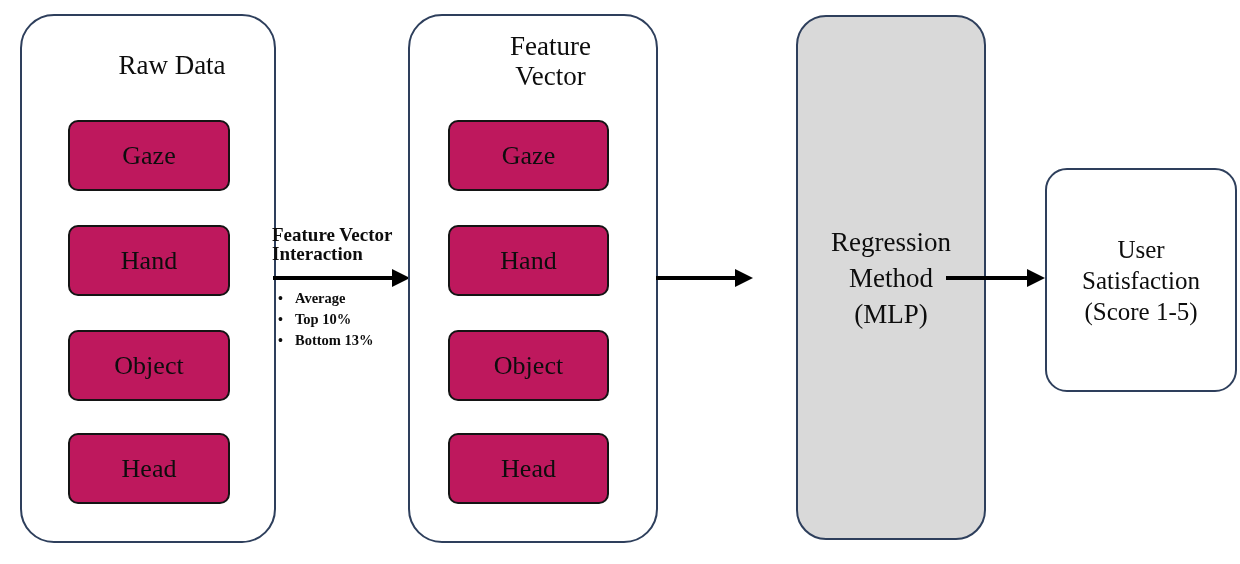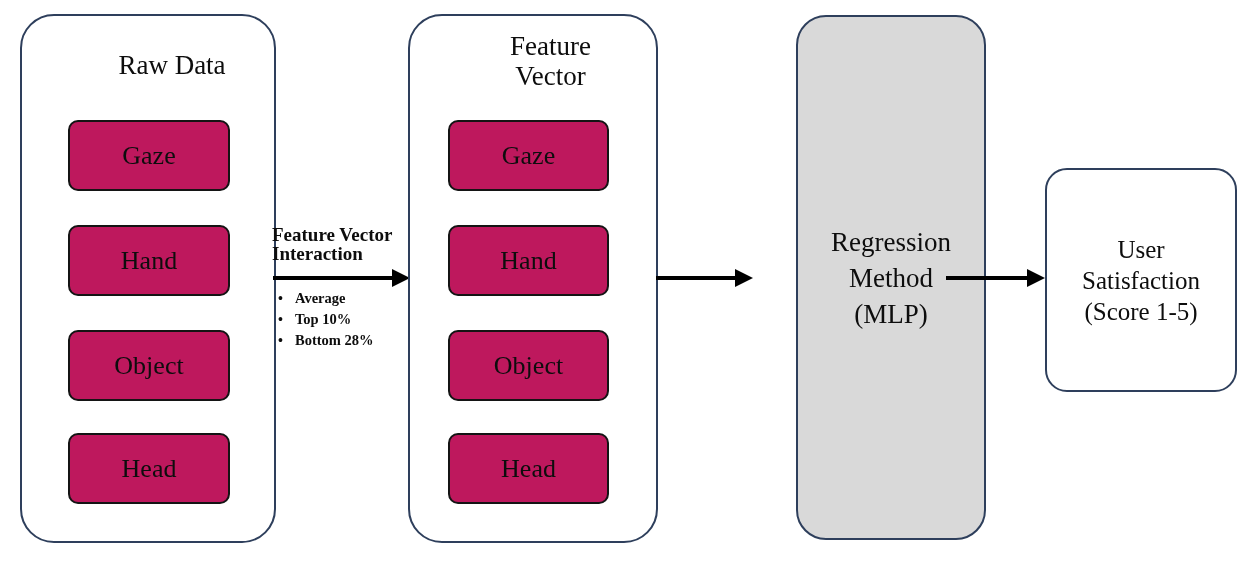--- a/index.html
+++ b/index.html
@@ -157,21 +157,21 @@
     <div class="annot-item">
       <span class="annot-bullet">•</span>
       <span>Average</span>
     </div>
     <div class="annot-item">
       <span class="annot-bullet">•</span>
       <span>Top 10%</span>
     </div>
     <div class="annot-item">
       <span class="annot-bullet">•</span>
-      <span>Bottom 28%</span>
+      <span>Bottom 13%</span>
     </div>
   </div>
 
   <div class="group-box" style="left:408px; top:14px; width:250px; height:529px;">
   </div>
   <div class="group-title" style="left:408px; width:285px; top:31px;">
     <div>Feature</div>
     <div>Vector</div>
   </div>
 

